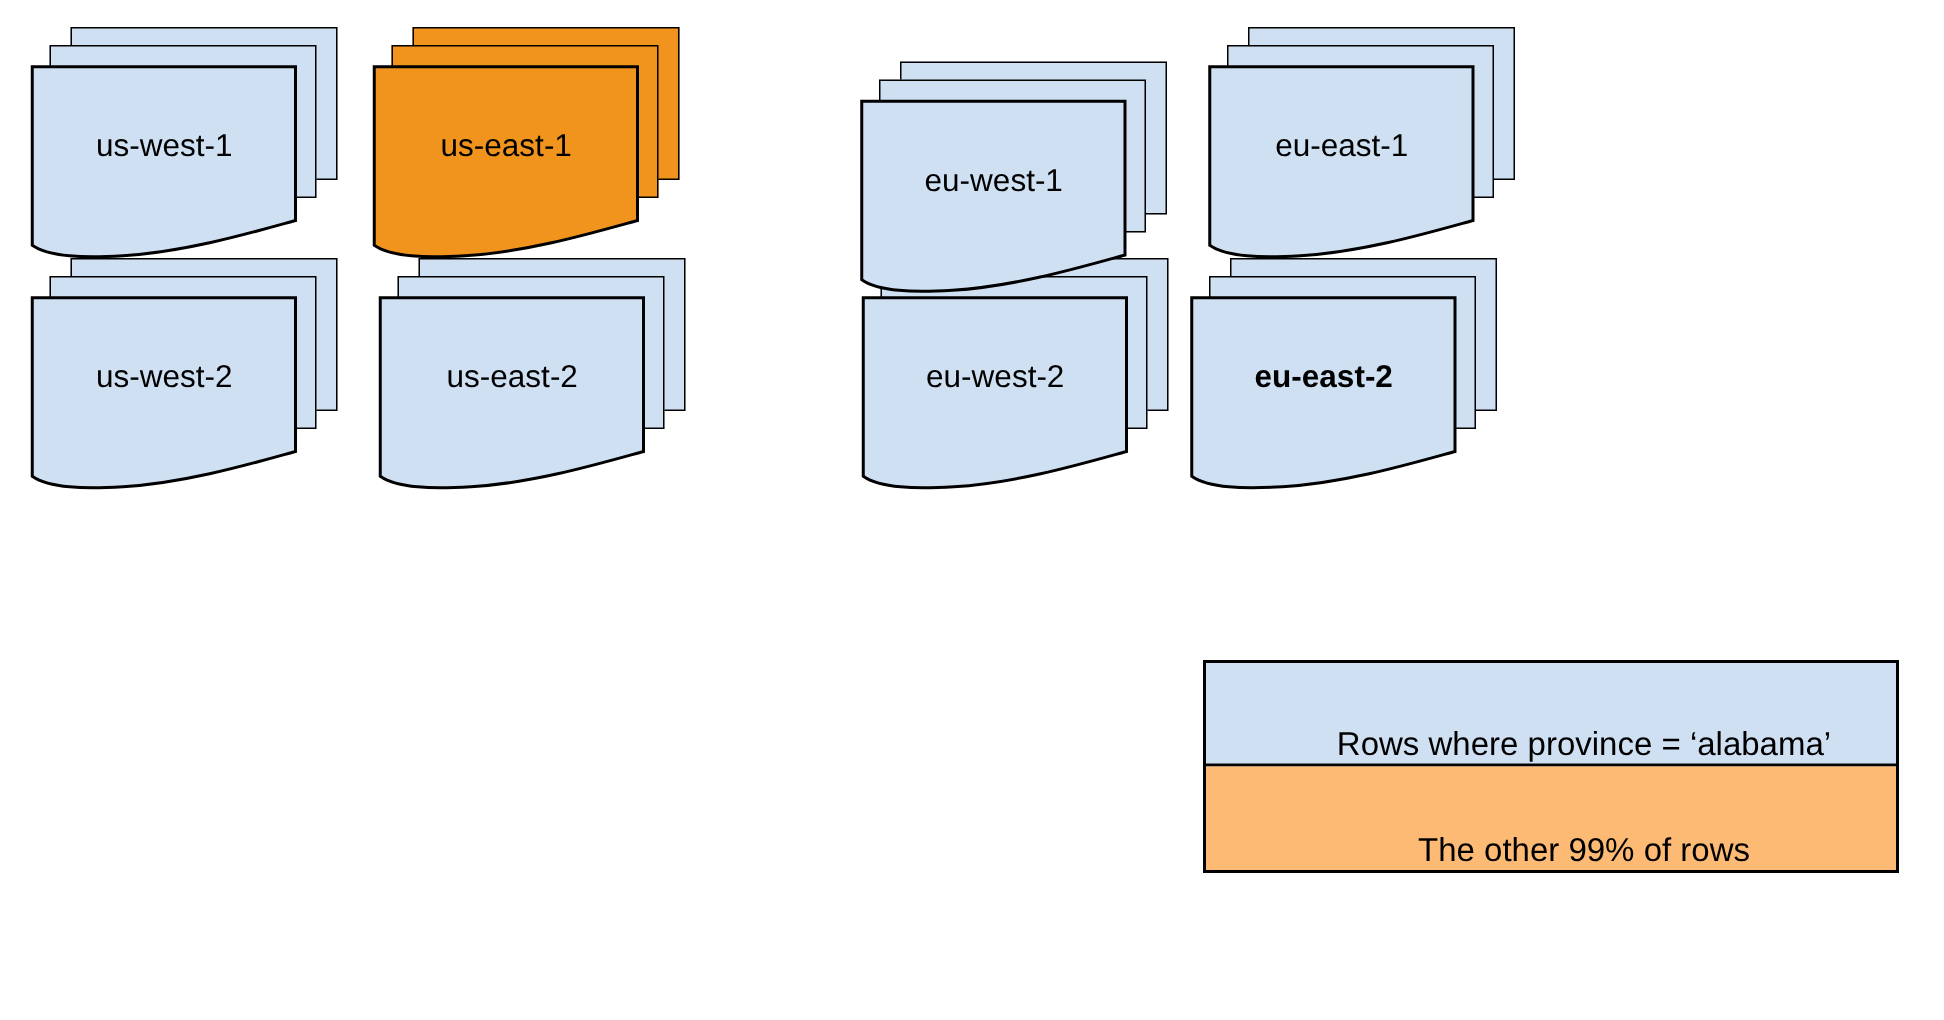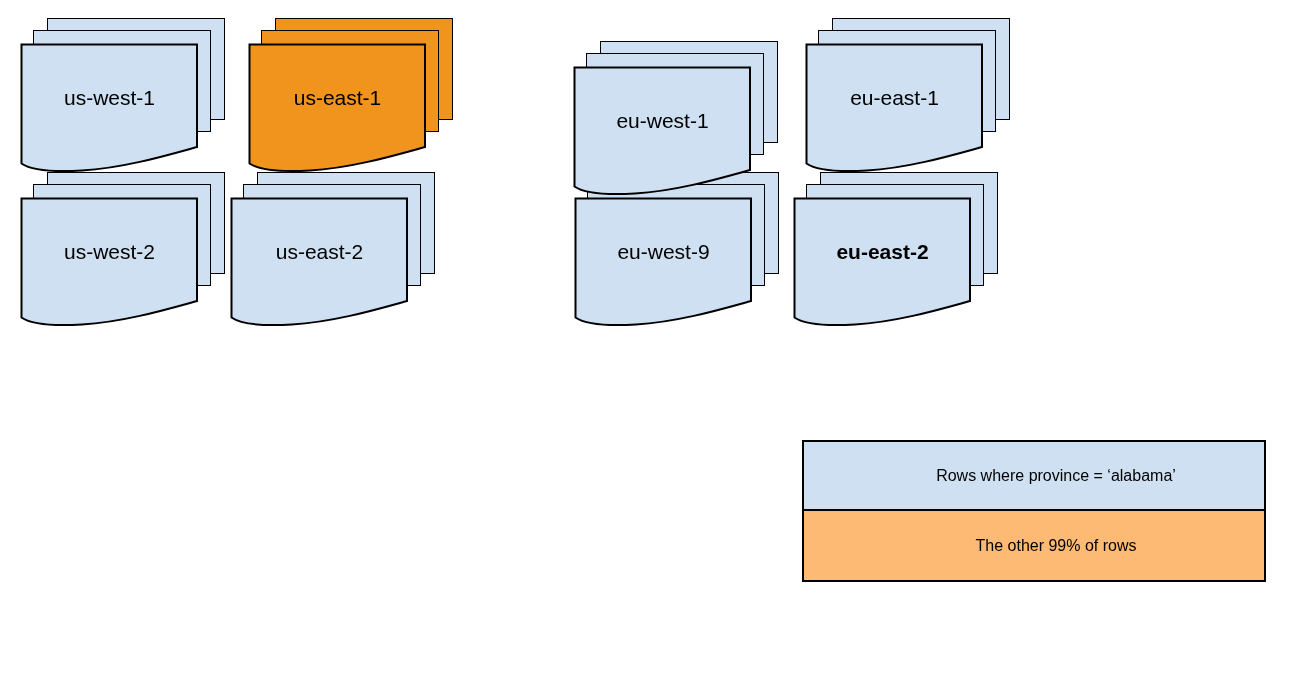--- a/index.html
+++ b/index.html
@@ -32,22 +32,22 @@
   
   .legend{
     position:absolute;
     border:2px solid #000;
     box-sizing:border-box;
     background:#fff;
   }
   .legend-row{
     height:69px;
     box-sizing:border-box;
-    display:flex;align-items:center;justify-content:center;
-    font-size:16px;color:#000;white-space:nowrap;padding-left:44px;
+    display:flex;align-items:flex-end;justify-content:center;
+    font-size:22px;color:#000;white-space:nowrap;padding-left:44px;
   }
   .legend-row.first{border-bottom:2px solid #000;}
 </style>
 </head>
 <body>
 
 <div id="canvas">
 
   <div class="legend" style="left: 802px; top: 440px; width: 464px; height: 142px;">
     <div class="legend-row first" style="background: rgb(207, 224, 242);">
@@ -91,35 +91,35 @@
       <div class="label">eu-east-1</div>
     </div>
     <div class="stack" style="left: 20px; top: 172px; z-index: 46; padding-left: 12px;">
       <div class="card back" style="background: rgb(207, 224, 242);"></div>
       <div class="card mid" style="background: rgb(207, 224, 242);"></div>
       <svg class="doc" width="179" height="131" viewBox="0 0 179 131">
         <path class="doc-path" d="M1.5,1.5 H177 V104 C148,112 104,125 62,127.5 C36,129 13,128.5 1.5,120.5 Z" fill="#CFE0F2"></path>
       </svg>
       <div class="label">us-west-2</div>
     </div>
-    <div class="stack" style="left: 230px; top: 172px; z-index: 45; padding-left: 44px;">
+    <div class="stack" style="left: 252px; top: 172px; z-index: 45; padding-left: 44px;">
       <div class="card back" style="background: rgb(207, 224, 242);"></div>
       <div class="card mid" style="background: rgb(207, 224, 242);"></div>
       <svg class="doc" width="179" height="131" viewBox="0 0 179 131">
         <path class="doc-path" d="M1.5,1.5 H177 V104 C148,112 104,125 62,127.5 C36,129 13,128.5 1.5,120.5 Z" fill="#CFE0F2"></path>
       </svg>
       <div class="label">us-east-2</div>
     </div>
     <div class="stack" style="left: 574px; top: 172px; z-index: 44;">
       <div class="card back" style="background: rgb(207, 224, 242);"></div>
       <div class="card mid" style="background: rgb(207, 224, 242);"></div>
       <svg class="doc" width="179" height="131" viewBox="0 0 179 131">
         <path class="doc-path" d="M1.5,1.5 H177 V104 C148,112 104,125 62,127.5 C36,129 13,128.5 1.5,120.5 Z" fill="#CFE0F2"></path>
       </svg>
-      <div class="label">eu-west-9</div>
+      <div class="label">eu-west-2</div>
     </div>
     <div class="stack" style="left: 793px; top: 172px; z-index: 43; font-weight: bold;">
       <div class="card back" style="background: rgb(207, 224, 242);"></div>
       <div class="card mid" style="background: rgb(207, 224, 242);"></div>
       <svg class="doc" width="179" height="131" viewBox="0 0 179 131">
         <path class="doc-path" d="M1.5,1.5 H177 V104 C148,112 104,125 62,127.5 C36,129 13,128.5 1.5,120.5 Z" fill="#CFE0F2"></path>
       </svg>
       <div class="label">eu-east-2</div>
     </div>
   </div>

